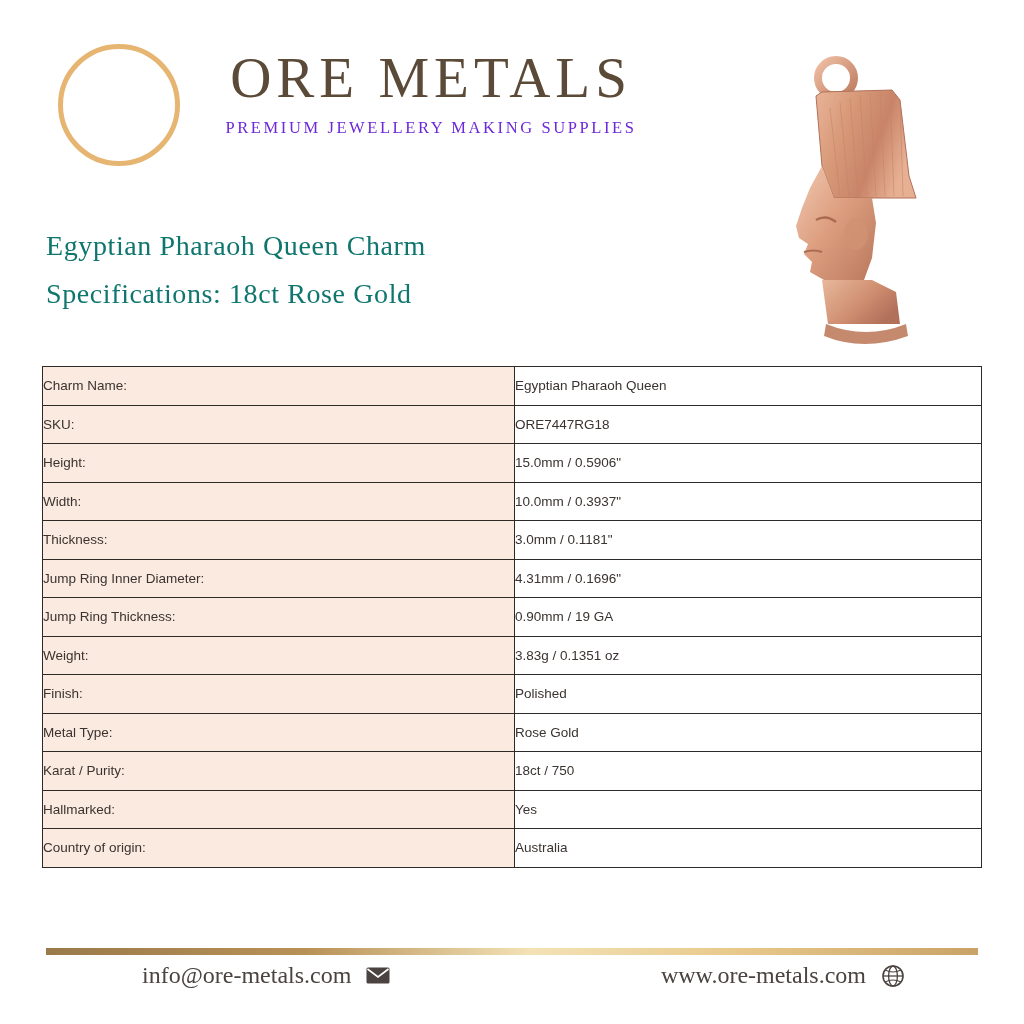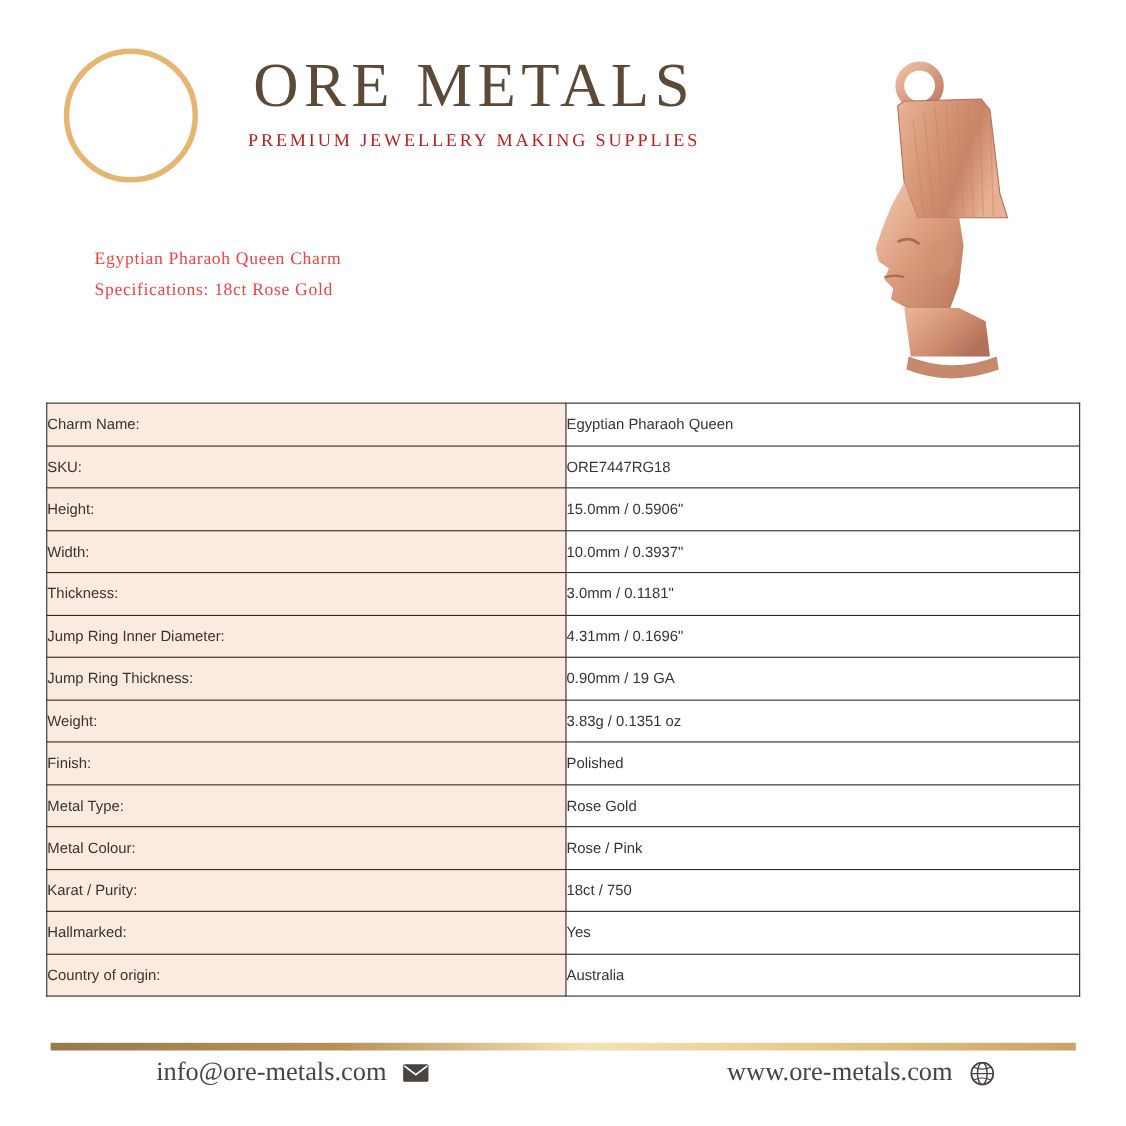--- a/index.html
+++ b/index.html
@@ -49,39 +49,38 @@
     letter-spacing: 5px;
     color: #5c4a38;
     line-height: 1.05;
     white-space: nowrap;
   }
   .brand-tag {
     margin-top: 10px;
     font-family: "Liberation Serif", serif;
     font-size: 16.5px;
     letter-spacing: 2.6px;
-    color: #b91c1c;
+    color: #6d28d9;
     white-space: nowrap;
   }
 
   
   .titles {
     position: absolute;
     left: 46px;
     top: 222px;
     width: 700px;
   }
   .title-line {
     font-family: "Liberation Serif", serif;
-    font-size: 16px;
+    font-size: 28px;
     letter-spacing: 0.6px;
-    color: #ef4444;
+    color: #0f766e;
     line-height: 1.72;
     white-space: nowrap;
-    margin-left: 40px;
   }
 
   
   .product {
     position: absolute;
     right: 60px;
     top: 48px;
     width: 260px;
     height: 300px;
   }
@@ -266,24 +265,20 @@
       </tr>
       <tr>
         <td class="label">Finish:</td>
         <td class="value">Polished</td>
       </tr>
       <tr>
         <td class="label">Metal Type:</td>
         <td class="value">Rose Gold</td>
       </tr>
       <tr>
-        <td class="label">Metal Colour:</td>
-        <td class="value">Rose / Pink</td>
-      </tr>
-      <tr>
         <td class="label">Karat / Purity:</td>
         <td class="value">18ct / 750</td>
       </tr>
       <tr>
         <td class="label">Hallmarked:</td>
         <td class="value">Yes</td>
       </tr>
       <tr>
         <td class="label">Country of origin:</td>
         <td class="value">Australia</td>

